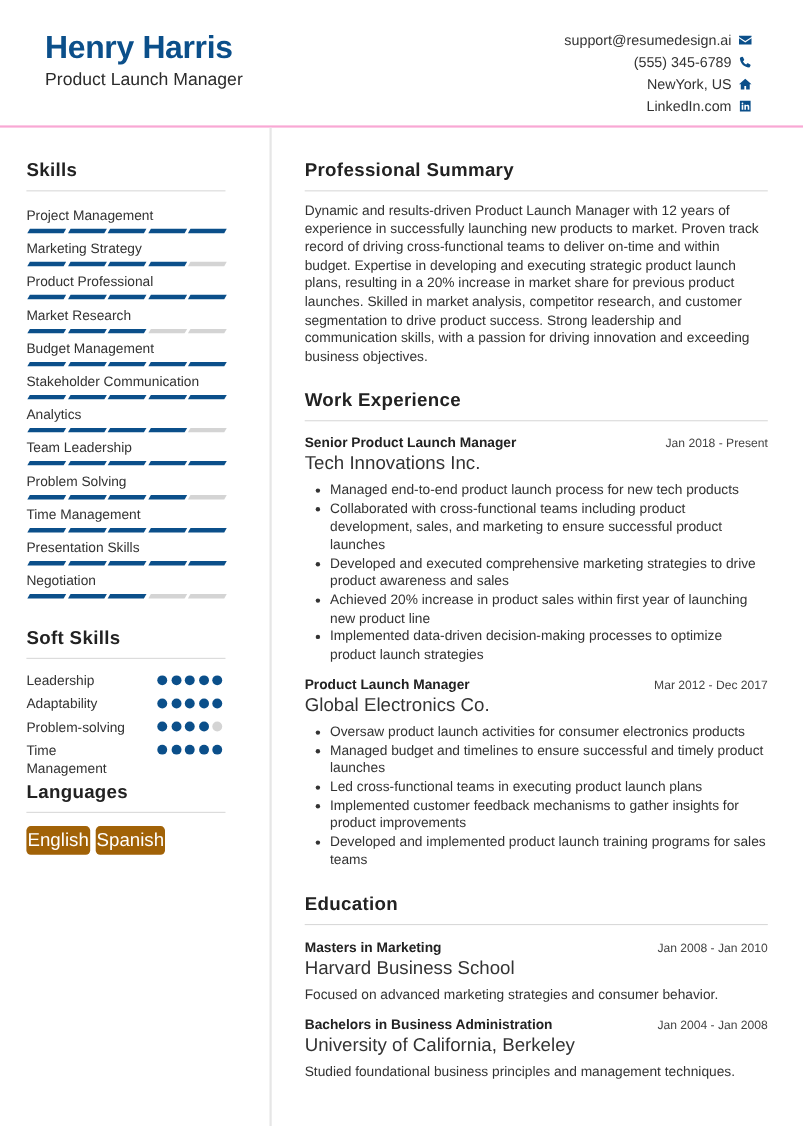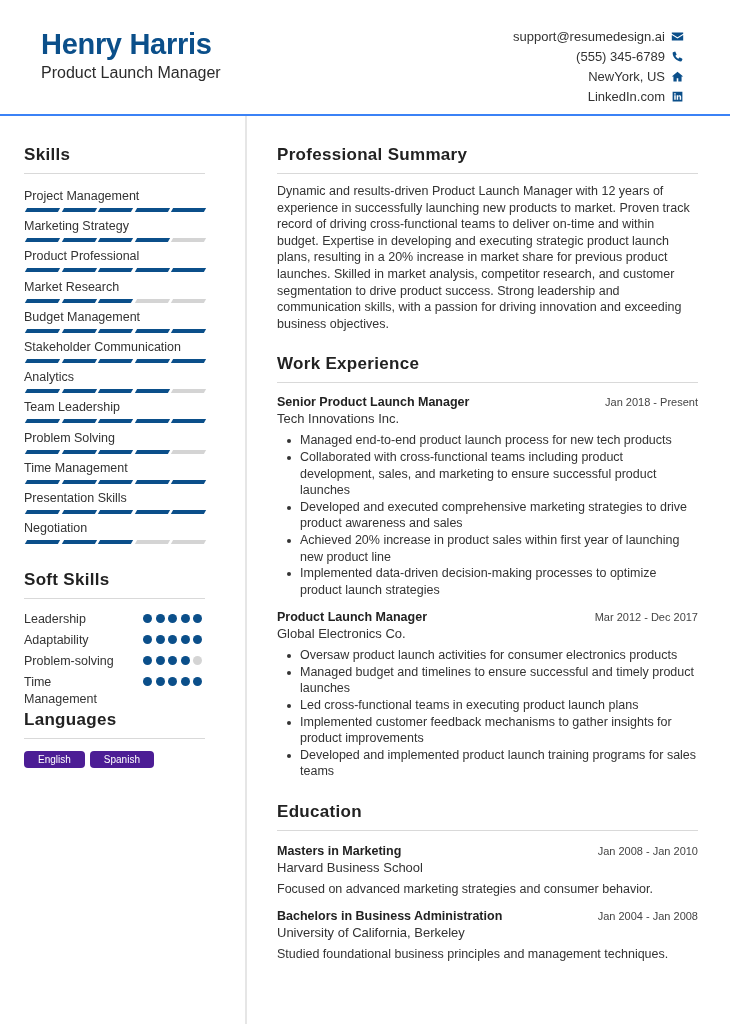--- a/index.html
+++ b/index.html
@@ -1,19 +1,19 @@
 <!DOCTYPE html>
 <html><head>
 <meta charset="utf-8">
 <style>
   * { box-sizing: border-box; margin: 0; padding: 0; }
   html, body { width: 730px; height: 1024px; background: #ffffff; overflow: hidden; }
   body { font-family: "Liberation Sans", sans-serif; color: #2b2b2b; position: relative; }
 
-  .header { position: absolute; left: 0; top: 0; width: 730px; height: 116px; border-bottom: 2px solid #3b82f6; }
+  .header { position: absolute; left: 0; top: 0; width: 730px; height: 116px; border-bottom: 2px solid #f9a8d4; }
   .name { position: absolute; left: 41px; top: 28px; font-size: 29px; font-weight: bold; color: #0b4f8a; letter-spacing: -0.3px; }
   .role { position: absolute; left: 41px; top: 64px; font-size: 16px; color: #2b2b2b; }
   .contacts { position: absolute; right: 46px; top: 26px; text-align: right; }
   .contact-row { display: flex; justify-content: flex-end; align-items: center; height: 20px; font-size: 13px; color: #333; }
   .contact-row .icon { width: 13px; height: 13px; margin-left: 6px; display: inline-flex; align-items: center; justify-content: center; }
   .contact-row svg { width: 13px; height: 13px; fill: #0b4f8a; }
 
   .divider-v { position: absolute; left: 245px; top: 116px; width: 2px; height: 908px; background: #e6e6e6; }
 
   .sidebar { position: absolute; left: 24px; top: 145px; width: 181px; }
@@ -30,31 +30,31 @@
   .soft { margin-top: 20px; }
   .soft-list { margin-top: 12px; position: relative; }
   .soft-row { display: flex; height: 21px; position: relative; }
   .soft-name { width: 118px; font-size: 12.5px; color: #333; line-height: 17px; }
   .dots { position: absolute; left: 119px; top: 3px; display: flex; gap: 3.5px; }
   .dot { width: 9px; height: 9px; border-radius: 50%; background: #0b4f8a; }
   .dot.off { background: #d4d4d4; }
 
   .lang { }
   .lang-tags { display: flex; gap: 5px; margin-top: 12px; }
-  .tag { background: #4c1d95; color: #fff; font-size: 10px; padding: 3px 14px; border-radius: 4px; }
+  .tag { background: #a16207; color: #fff; font-size: 17px; padding: 3px 1px; border-radius: 4px; }
 
   .main { position: absolute; left: 277px; top: 145px; width: 421px; }
   .main .sec-title { font-size: 17px; }
   .summary { font-size: 12.5px; line-height: 16.6px; color: #333; margin-top: 9px; }
   .section { margin-top: 22px; }
   .job { margin-top: 12px; }
   .job-head { display: flex; justify-content: space-between; align-items: baseline; }
   .job-title { font-size: 12.5px; font-weight: bold; color: #222; }
   .job-date { font-size: 11px; color: #444; }
-  .job-org { font-size: 13px; color: #333; margin-top: 2px; }
+  .job-org { font-size: 17px; color: #333; margin-top: 2px; }
   .bullets { list-style: none; margin-top: 6px; }
   .bullets li { position: relative; padding-left: 23px; font-size: 12.5px; line-height: 16.6px; color: #333; }
   .bullets li::before { content: ""; position: absolute; left: 10px; top: 7px; width: 4px; height: 4px; border-radius: 50%; background: #333; }
   .edu { margin-top: 13px; }
   .edu-desc { font-size: 12.5px; color: #333; margin-top: 7px; }
 </style>
 </head>
 <body>
 
 <div class="header">

